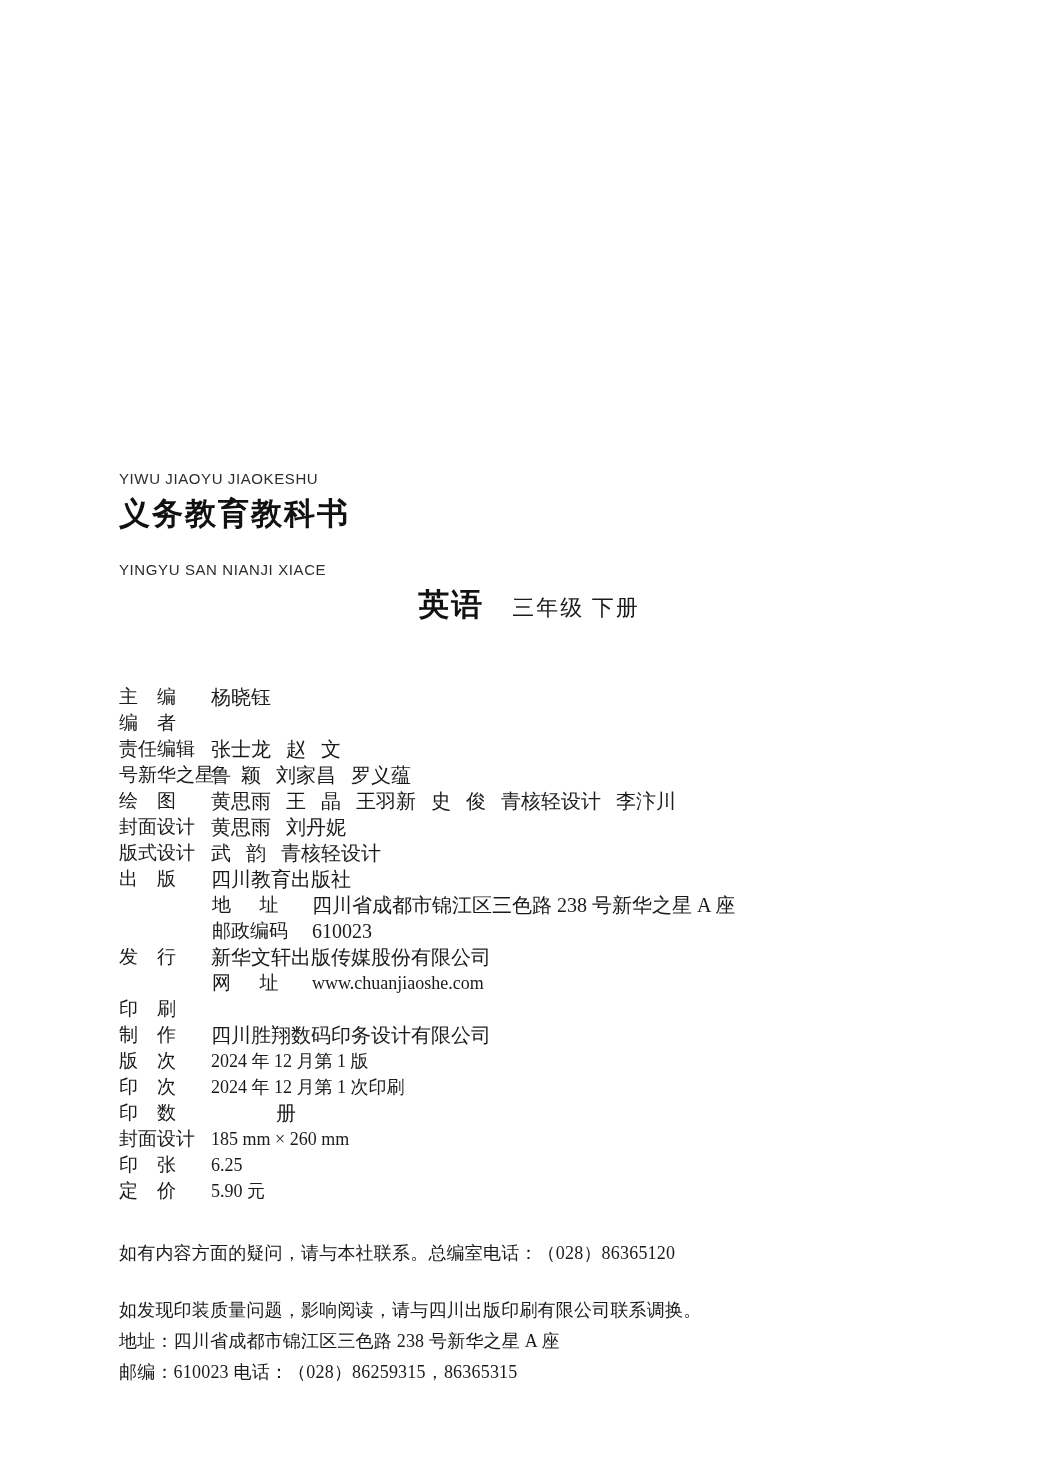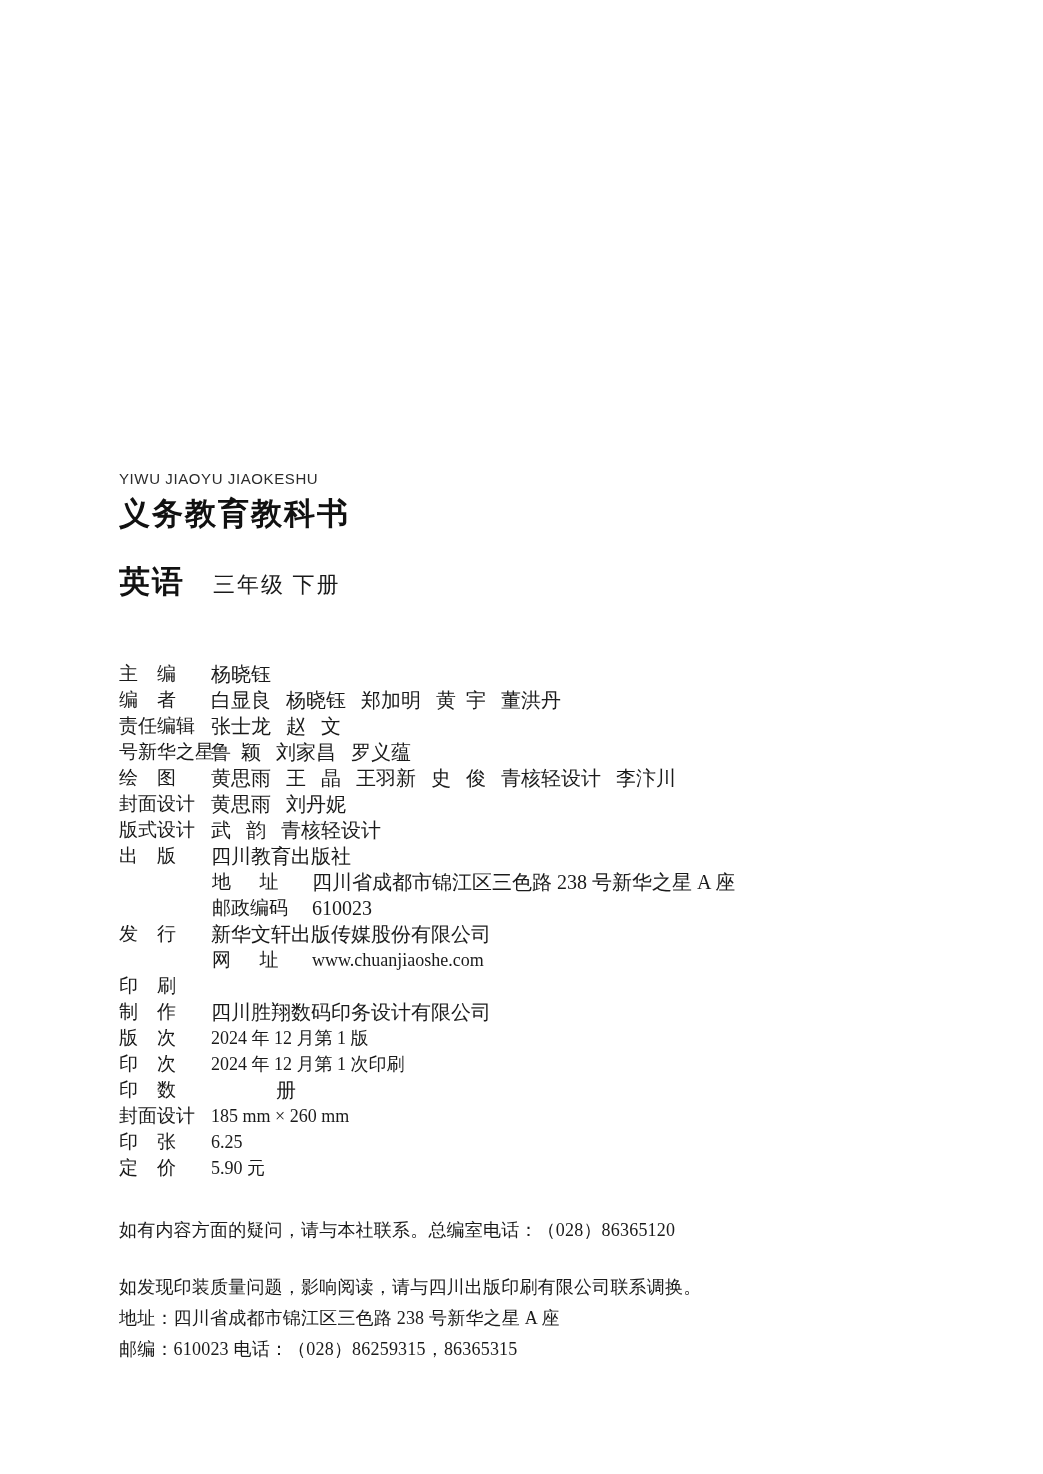--- a/index.html
+++ b/index.html
@@ -43,20 +43,21 @@
     font-size: 31px;
     font-weight: bold;
     letter-spacing: 2px;
     color: #111;
     margin: 0 0 26px 0;
   }
   .subject-line {
     display: flex;
     align-items: baseline;
     margin: 0 0 12px 0;
+    justify-content: center;
   }
   .subject {
     font-family: "Liberation Sans", sans-serif;
     font-size: 31px;
     font-weight: bold;
     letter-spacing: 2px;
     color: #111;
   }
   .grade {
     font-family: "Liberation Serif", serif;
@@ -115,34 +116,34 @@
 </style>
 </head>
 <body>
 
 <div class="page">
   <div class="content">
 
     <div class="pinyin">YIWU JIAOYU JIAOKESHU</div>
     <div class="title-main">义务教育教科书</div>
 
+    <div class="pinyin">YINGYU SAN NIANJI XIACE</div>
     <div class="subject-line">
       <span class="subject">英语</span>
       <span class="grade">三年级 下册</span>
     </div>
 
     <div class="credits">
 
       <div class="crow">
         <span class="clabel">主    编</span>
         <span class="cval">杨晓钰</span>
       </div>
       <div class="crow">
         <span class="clabel">编    者</span>
-        <span class="cval">白显良   杨晓钰   郑加明   黄  宇   董洪丹</span>
       </div>
       <div class="crow">
         <span class="clabel">责任编辑</span>
         <span class="cval">张士龙   赵   文</span>
       </div>
       <div class="crow">
         <span class="clabel">号新华之星</span>
         <span class="cval">鲁  颖   刘家昌   罗义蕴</span>
       </div>
       <div class="crow">

